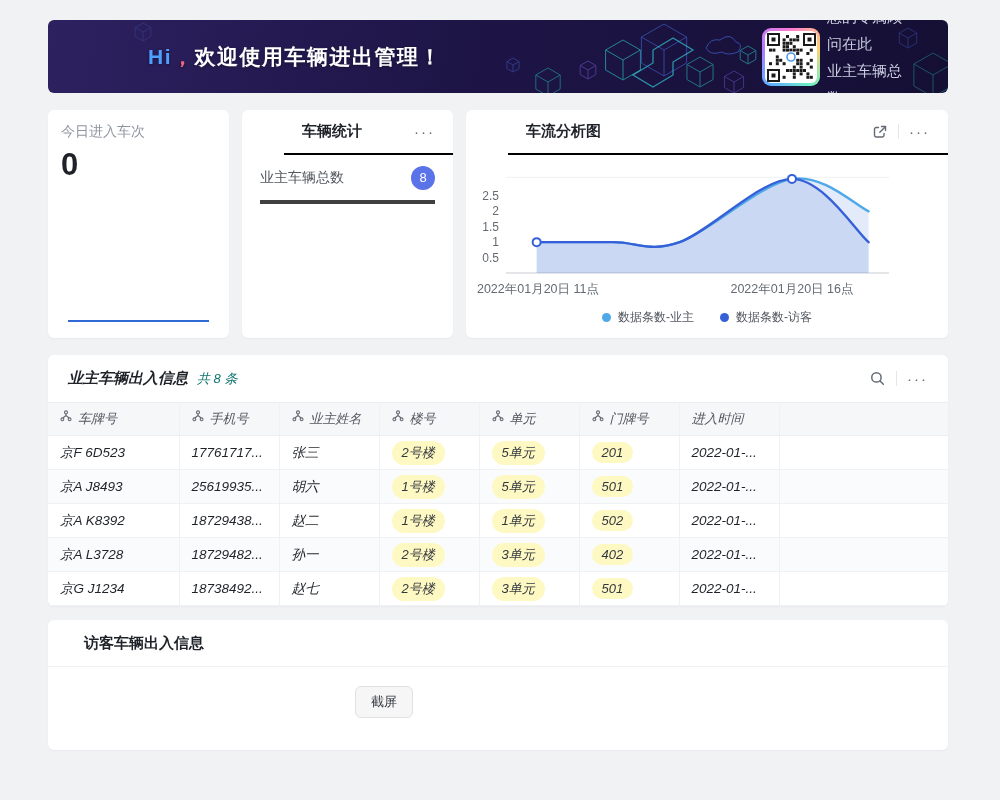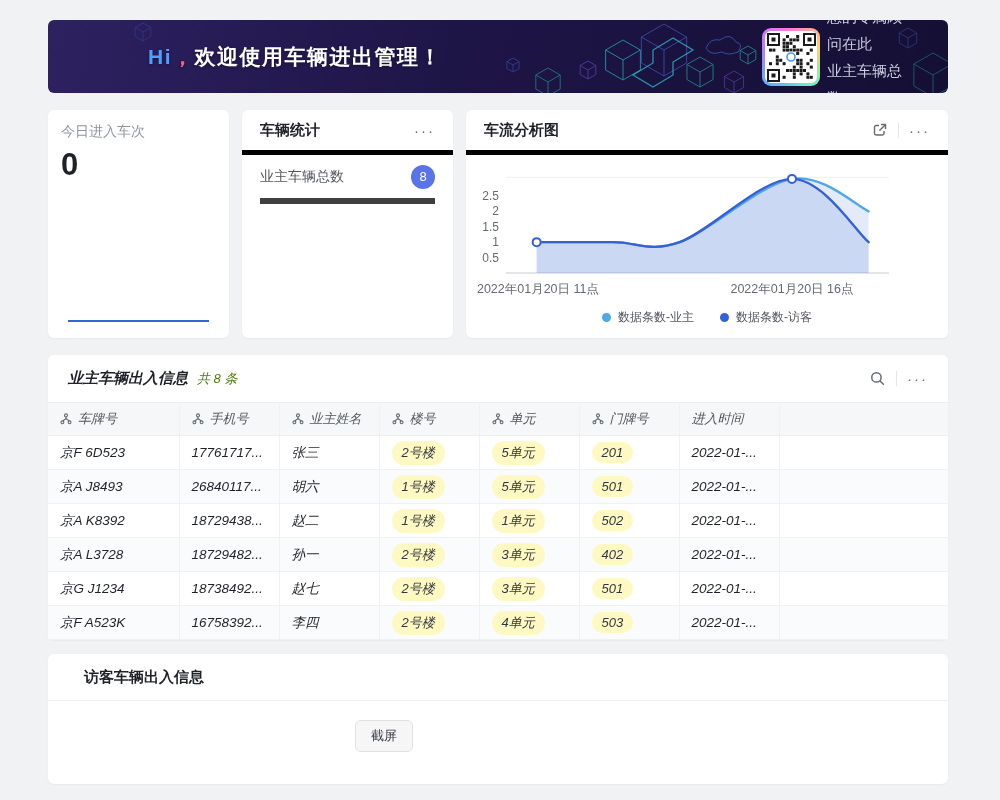--- a/index.html
+++ b/index.html
@@ -25,48 +25,48 @@
 
   
   .cards { display:flex; gap:13px; margin-top:17px; height:228px; }
   .card { background:#fff; border-radius:6px; box-shadow:0 1px 2px rgba(31,35,41,.04); position:relative; }
   .card-stat { width:181px; padding:13px; }
   .stat-label { font-size:14px; color:#8f959e; }
   .stat-value { font-size:31px; font-weight:600; margin-top:6px; }
   .stat-spark { position:absolute; left:20px; right:20px; bottom:16px; height:2px; background:#3069d6; }
 
   .card-head { height:45px; display:flex; align-items:center; justify-content:space-between;
-    padding:0 18px; border-bottom:5px solid #000000; }
+    padding:0 18px; border-bottom:2px solid #000000;margin-left:42px; }
   .card-head .title { font-size:15px; font-weight:bold; }
   .head-icons { display:flex; align-items:center; gap:10px; color:#646a73; }
   .dots { font-size:15px; letter-spacing:2px; color:#646a73; line-height:1; cursor:pointer; }
   .vdiv { width:1px; height:15px; background:#e5e6e8; }
 
   .card-vstat { width:211px; }
   .vstat-row { height:49px; margin:0 18px; display:flex; align-items:center;
-    justify-content:space-between; border-bottom:6px solid #404040; }
+    justify-content:space-between; border-bottom:4px solid #404040; }
   .vstat-row .lbl { font-size:14px; color:#51565d; }
   .badge { width:24px; height:24px; border-radius:50%; color:#fff; font-size:13px;
     display:flex; align-items:center; justify-content:center; }
 
   .card-chart { flex:1; }
   .legend { display:flex; justify-content:center; gap:26px; margin-top:2px; }
   .legend-item { display:flex; align-items:center; gap:7px; font-size:12px; color:#51565d; cursor:pointer; }
   .legend-dot { width:9px; height:9px; border-radius:50%; }
 
   
   .card-table { margin-top:17px; background:#fff; border-radius:6px; box-shadow:0 1px 2px rgba(31,35,41,.04);font-style:italic; }
   .table-head { height:47px; display:flex; align-items:center; padding:0 20px; }
   .table-head .title { font-size:15px; font-weight:bold; }
-  .table-head .count { font-size:13px; color:#4d7c0f; margin-left:9px; }
+  .table-head .count { font-size:13px; color:#0f766e; margin-left:9px; }
   .table-head .spacer { flex:1; }
   table { width:100%; border-collapse:collapse; table-layout:fixed; }
   thead th { height:33px; background:#f6f7f9; border-top:1px solid #eceef1; border-bottom:1px solid #eceef1;
     font-size:13px; font-weight:normal; color:#51565d; text-align:left; padding:0 12px; }
-  thead th .th-inner { display:flex; align-items:center; gap:6px; white-space:nowrap; overflow:hidden; }
+  thead th .th-inner { display:flex; gap:6px; white-space:nowrap; overflow:hidden; }
   tbody td { height:34px; border-bottom:1px solid #f0f1f3; font-size:13.5px; color:#1f2329;
     padding:0 12px; white-space:nowrap; overflow:hidden; }
   th:not(:last-child), td:not(:last-child) { border-right:1px solid #f0f1f3; }
   tbody tr:nth-child(even) td { background:#fafbfc; }
   .tag { display:inline-block; background:#fef9c3; border-radius:12px; padding:3px 10px;
     font-size:13px; color:#33383f; }
 
   
   .card-bottom { margin-top:14px; background:#fff; border-radius:6px; height:130px;
     box-shadow:0 1px 2px rgba(31,35,41,.04); position:relative; }
@@ -377,21 +377,21 @@
             <td>17761717...</td>
             <td>张三</td>
             <td><span class="tag">2号楼</span></td>
             <td><span class="tag">5单元</span></td>
             <td><span class="tag">201</span></td>
             <td>2022-01-...</td>
             <td></td>
           </tr>
           <tr>
             <td>京A J8493</td>
-            <td>26840117...</td>
+            <td>25619935...</td>
             <td>胡六</td>
             <td><span class="tag">1号楼</span></td>
             <td><span class="tag">5单元</span></td>
             <td><span class="tag">501</span></td>
             <td>2022-01-...</td>
             <td></td>
           </tr>
           <tr>
             <td>京A K8392</td>
             <td>18729438...</td>
@@ -415,30 +415,20 @@
           <tr>
             <td>京G J1234</td>
             <td>18738492...</td>
             <td>赵七</td>
             <td><span class="tag">2号楼</span></td>
             <td><span class="tag">3单元</span></td>
             <td><span class="tag">501</span></td>
             <td>2022-01-...</td>
             <td></td>
           </tr>
-          <tr>
-            <td>京F A523K</td>
-            <td>16758392...</td>
-            <td>李四</td>
-            <td><span class="tag">2号楼</span></td>
-            <td><span class="tag">4单元</span></td>
-            <td><span class="tag">503</span></td>
-            <td>2022-01-...</td>
-            <td></td>
-          </tr>
         </tbody>
     </table>
   </div>
 
   <div class="card-bottom">
     <div class="table-head">
       <span class="title">访客车辆出入信息</span>
     </div>
     <button class="clipped-btn">截屏</button>
   </div>

